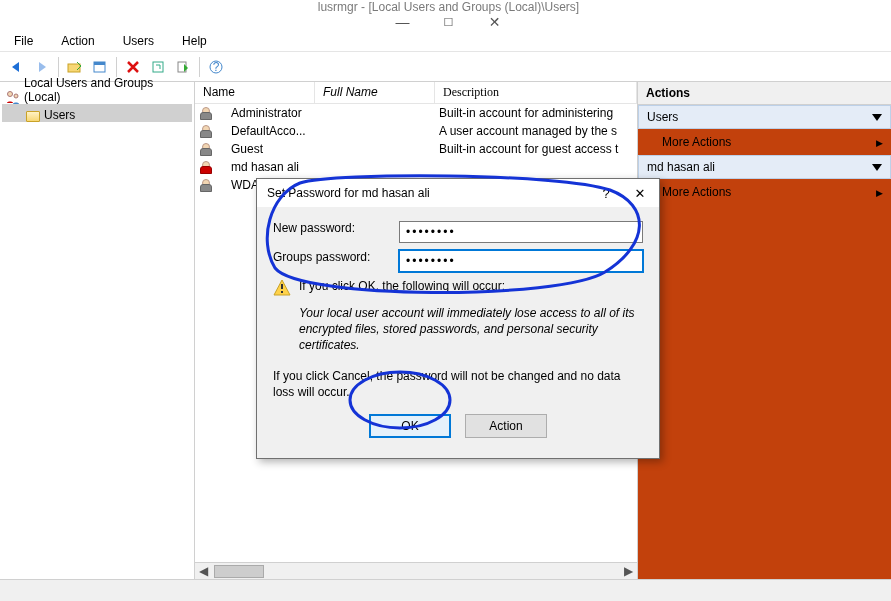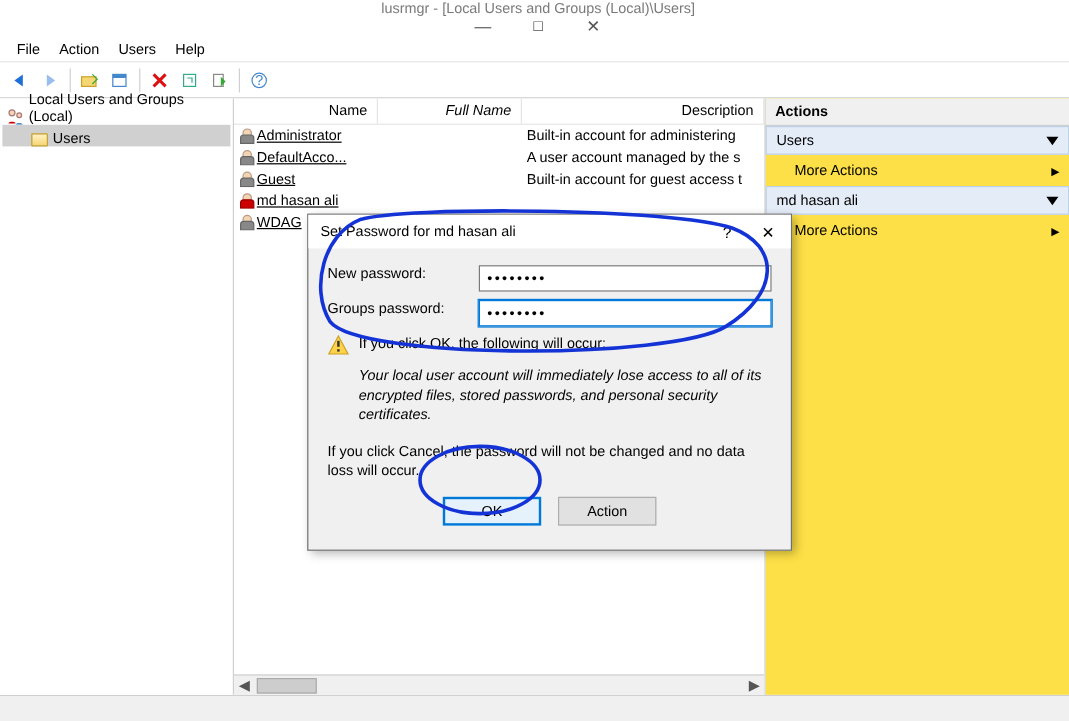--- a/index.html
+++ b/index.html
@@ -6,58 +6,58 @@
   body { margin: 0; background: #fff; width: 891px; height: 601px; overflow: hidden; position: relative; }
 
   
   .titlebar { height: 30px; display: flex; align-items: center; padding-left: 6px; background: #fff; flex-direction: column; }
   .titlebar .app-icon { width: 16px; height: 16px; margin-right: 6px; }
   .titlebar-text { color: #7a7a7a; flex: 1; font-size: 12px; }
   .win-buttons { display: flex; height: 100%; }
   .win-buttons div { width: 46px; display: flex; align-items: center; justify-content: center; color: #555; font-size: 14px; }
 
   
-  .menubar { height: 22px; display: flex; align-items: center; padding: 0 6px; gap: 0; border-bottom: 1px solid #e5e5e5; }
+  .menubar { height: 22px; display: flex; align-items: center; padding: 0 6px; gap: 12px; border-bottom: 1px solid #e5e5e5; }
   .menubar span { padding: 2px 8px; }
 
   
   .toolbar { height: 30px; display: flex; align-items: center; padding: 0 6px; gap: 3px; border-bottom: 1px solid #d0d0d0; }
   .tbtn { width: 22px; height: 22px; display: flex; align-items: center; justify-content: center; border: 1px solid transparent; }
   .tsep { width: 1px; height: 20px; background: #d0d0d0; margin: 0 2px; }
 
   
   .body { display: flex; height: 497px; }
   .tree { width: 195px; border-right: 1px solid #d0d0d0; padding: 4px 2px; background: #fff; }
   .tree-row { display: flex; align-items: flex-end; height: 18px; padding-left: 4px; gap: 4px; }
   .tree-row.sel { background: #d0d0d0; }
   .tree-row.indent { padding-left: 24px; }
   .fld { width: 14px; height: 11px; background: #f7d774; border: 1px solid #c9a227; border-radius: 1px; margin-top:1px; }
   .fld.open { background: linear-gradient(#fff2c5,#f7d774); }
 
   .center { flex: 1; display: flex; flex-direction: column; border-right: 1px solid #d0d0d0; position: relative; overflow:hidden;}
   .cols { display: flex; height: 22px; background: #fff; border-bottom: 1px solid #e5e5e5; }
-  .colh { padding: 3px 8px; border-right: 1px solid #e5e5e5; text-align: right; }
+  .colh { padding: 3px 8px; border-right: 1px solid #e5e5e5; }
   .colh.c1 { width: 120px; }
   .colh.c2 { width: 120px; font-style: italic; }
-  .colh.c3 { flex: 1; }
+  .colh.c3 { flex: 1; font-family: Liberation Serif, serif; }
   .rows { flex: 1; overflow: hidden; position: relative; }
   .urow { display: flex; height: 18px; align-items: center; }
-  .urow .uc1 { width: 120px; padding-left: 4px; display: flex; align-items: center; gap: 1px; white-space: nowrap; overflow: hidden; text-overflow: ellipsis; text-decoration: underline; }
+  .urow .uc1 { width: 120px; padding-left: 4px; display: flex; align-items: center; gap: 18px; white-space: nowrap; overflow: hidden; text-overflow: ellipsis; }
   .urow .uc2 { width: 120px; padding-left: 4px; }
   .urow .uc3 { flex: 1; padding-left: 4px; white-space: nowrap; overflow: hidden; }
   .uicon { width: 14px; height: 14px; position: relative; flex-shrink: 0; }
   .uicon::before { content:""; position:absolute; top:1px; left:3px; width:6px; height:6px; background:#f2d6b3; border:1px solid #b98; border-radius:50%; }
   .uicon::after { content:""; position:absolute; bottom:0; left:1px; width:10px; height:6px; background:#c00; border:1px solid #900; border-radius:3px 3px 0 0; }
   .uicon.dis::after { background:#888; border-color:#666; }
   .hscroll { height: 17px; background: #f0f0f0; border-top: 1px solid #d0d0d0; display:flex; align-items:center; }
   .hscroll .thumb { width: 50px; height: 13px; background:#cdcdcd; margin-left:2px; border:1px solid #aaa;}
   .hscroll .arr { width:17px; text-align:center; color:#555; }
 
   
-  .actions { width: 253px; background: #fde047; }
+  .actions { width: 253px; background: #c2410c; }
   .actions-head { background: #f0f0f0; border-bottom: 1px solid #d0d0d0; padding: 4px 8px; font-weight: bold; }
   .act-section { background: #e4ecf7; border: 1px solid #bcd0e8; padding: 4px 8px; display:flex; justify-content:space-between; align-items:center;}
   .act-item { padding: 6px 8px 6px 24px; display:flex; justify-content:space-between; align-items:center;}
 
   
   .statusbar { height: 22px; background: #f0f0f0; border-top: 1px solid #d0d0d0; }
 
   
   .dialog { position: absolute; left: 256px; top: 178px; width: 404px; background: #f0f0f0; box-shadow: 3px 3px 8px rgba(0,0,0,.3); border: 1px solid #707070; z-index: 10; }
   .dlg-title { height: 28px; display: flex; align-items: center; padding: 0 2px 0 10px; background: #fff; }

